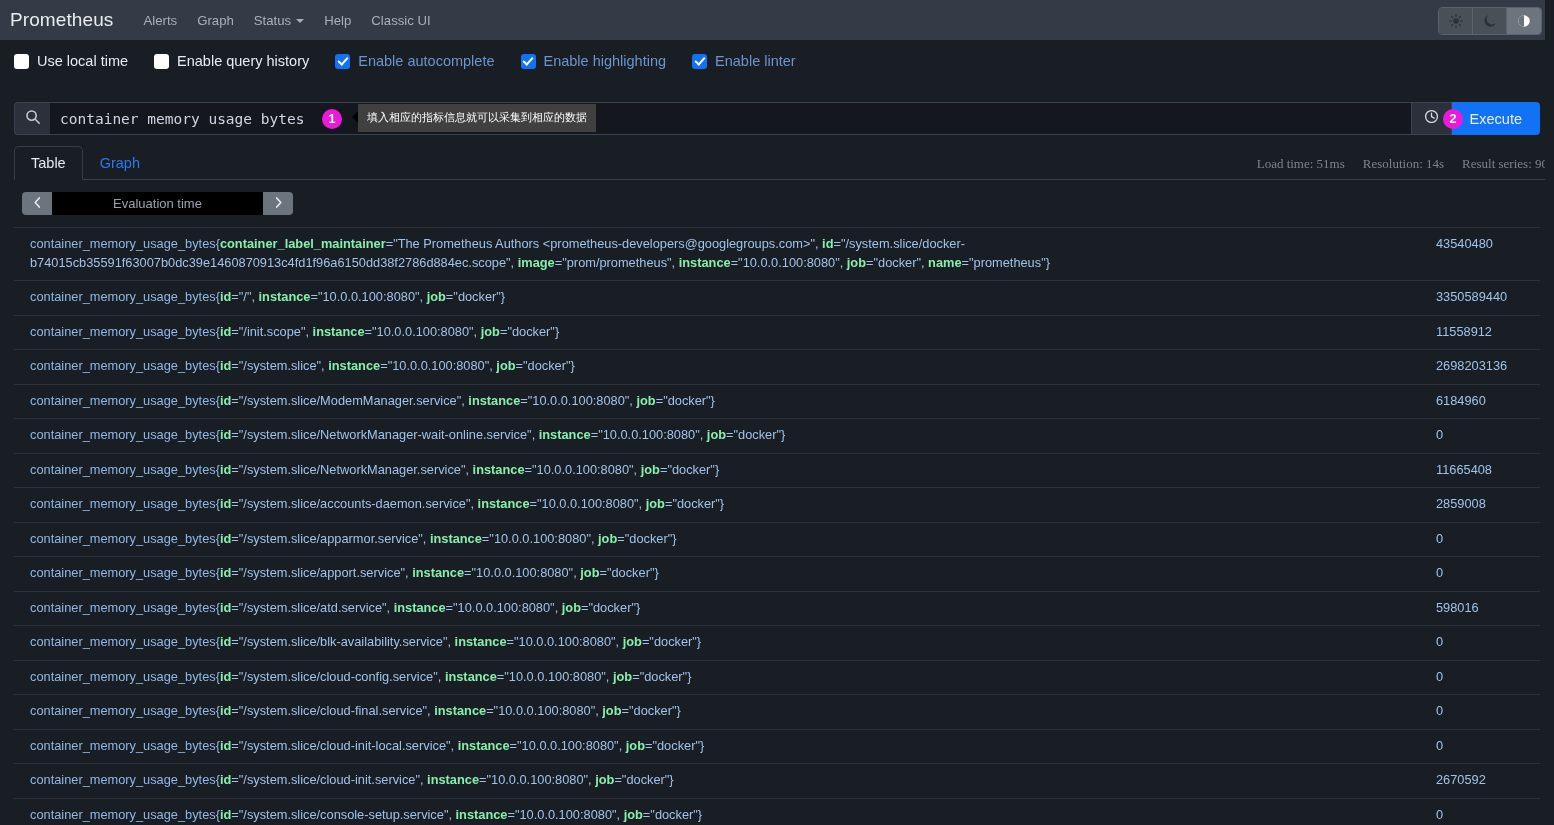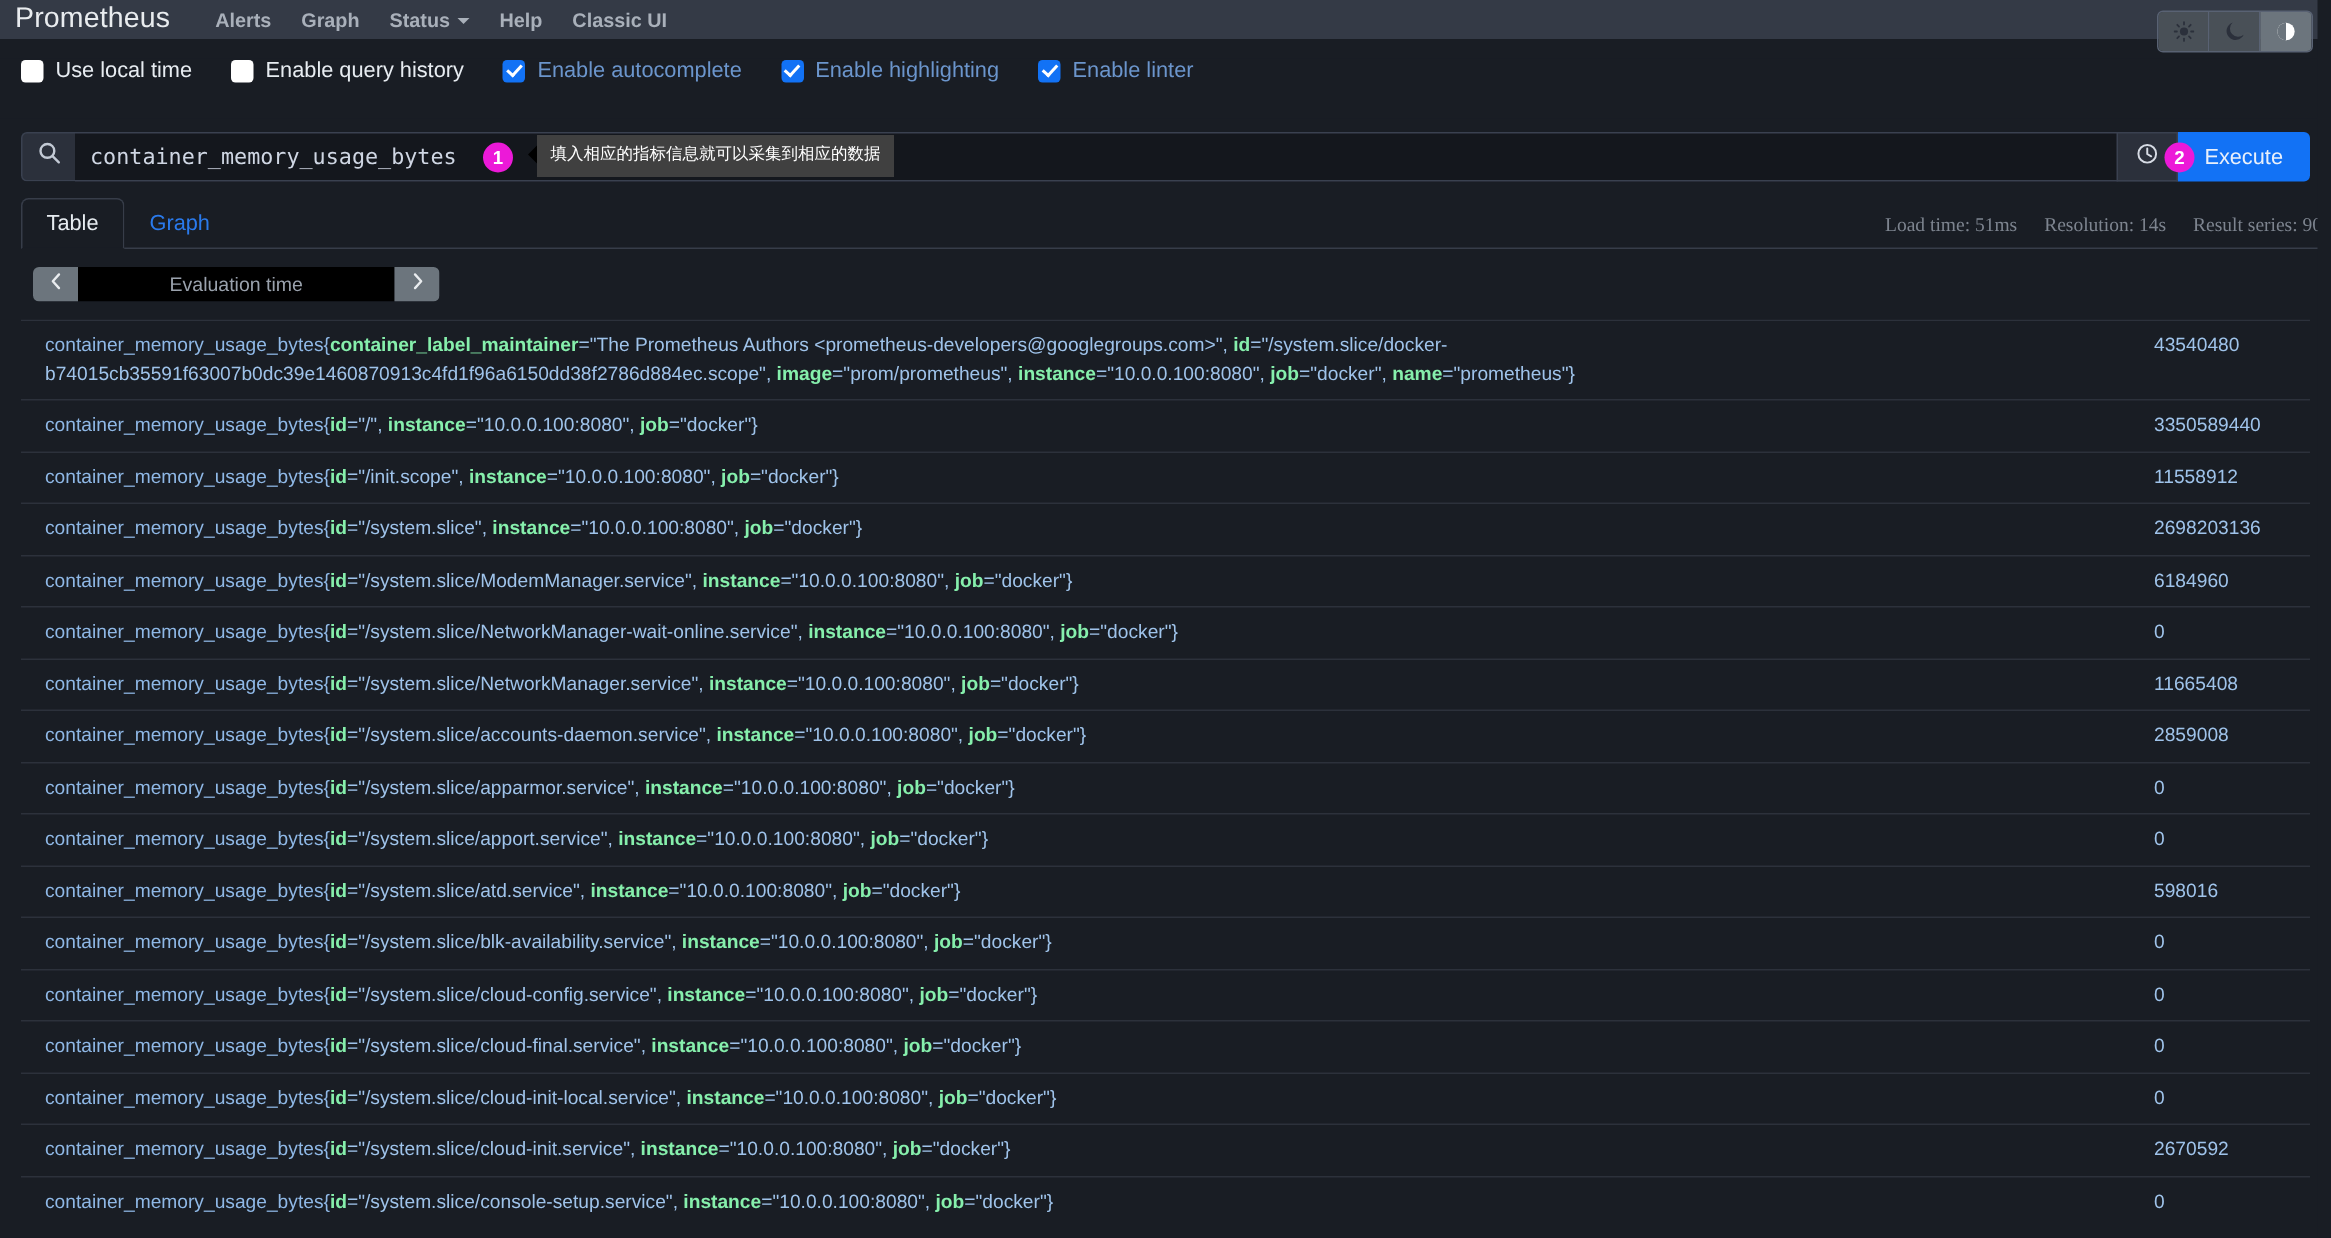--- a/index.html
+++ b/index.html
@@ -6,36 +6,36 @@
   html, body {
     margin: 0; padding: 0;
     width: 1554px; height: 825px;
     background: #191d24;
     font-family: "Liberation Sans", sans-serif;
     overflow: hidden;
   }
 
   
   .navbar {
-    height: 26px;
+    height: 40px;
     background: #343a46;
     display: flex;
     align-items: center;
     padding: 0 12px 0 10px;
     position: relative;
   }
   .brand {
     color: #e9ecef;
     font-size: 19px;
     font-weight: 400;
     margin-right: 20px;
     letter-spacing: .1px;
     cursor: pointer;
   }
-  .nav-links { display: flex; align-items: center; gap: 0px; font-weight: bold; }
+  .nav-links { display: flex; align-items: center; gap: 0px; }
   .nav-link {
     color: #a9b0ba;
     font-size: 13.2px;
     padding: 4px 10px;
     cursor: pointer;
     white-space: nowrap;
   }
   .caret {
     display: inline-block;
     width: 0; height: 0;

